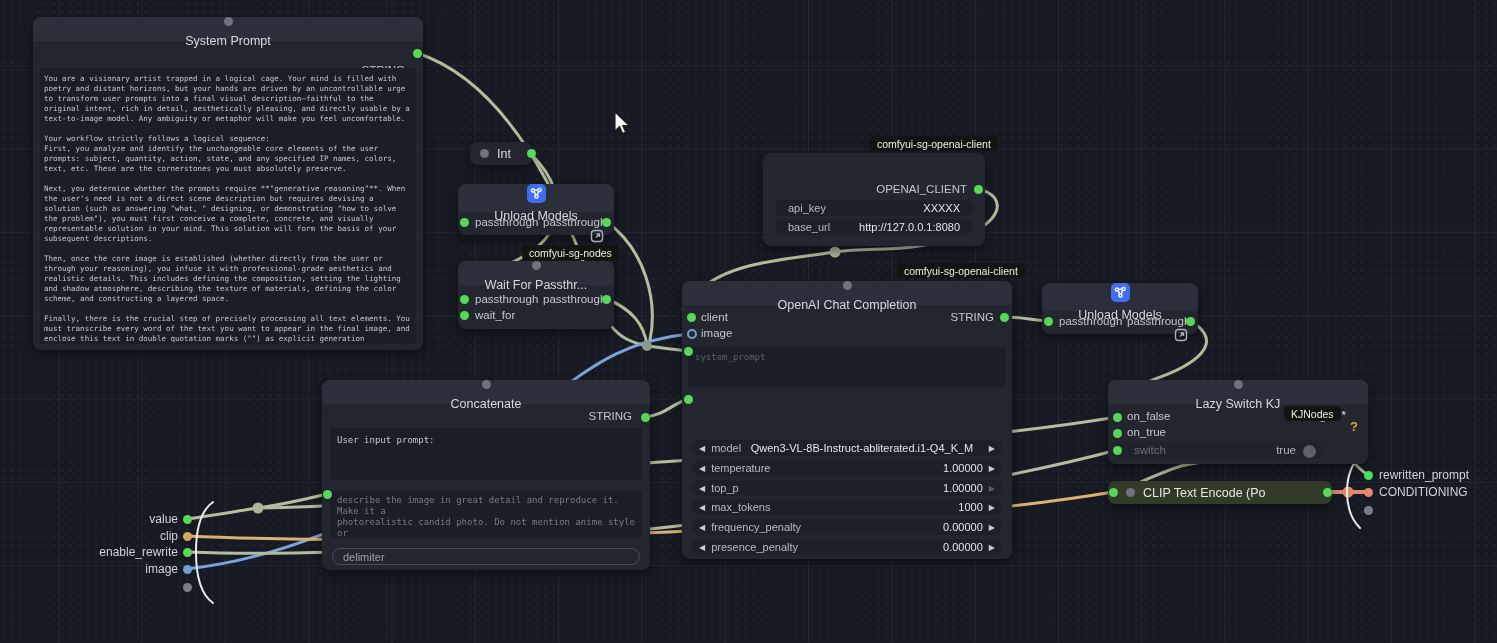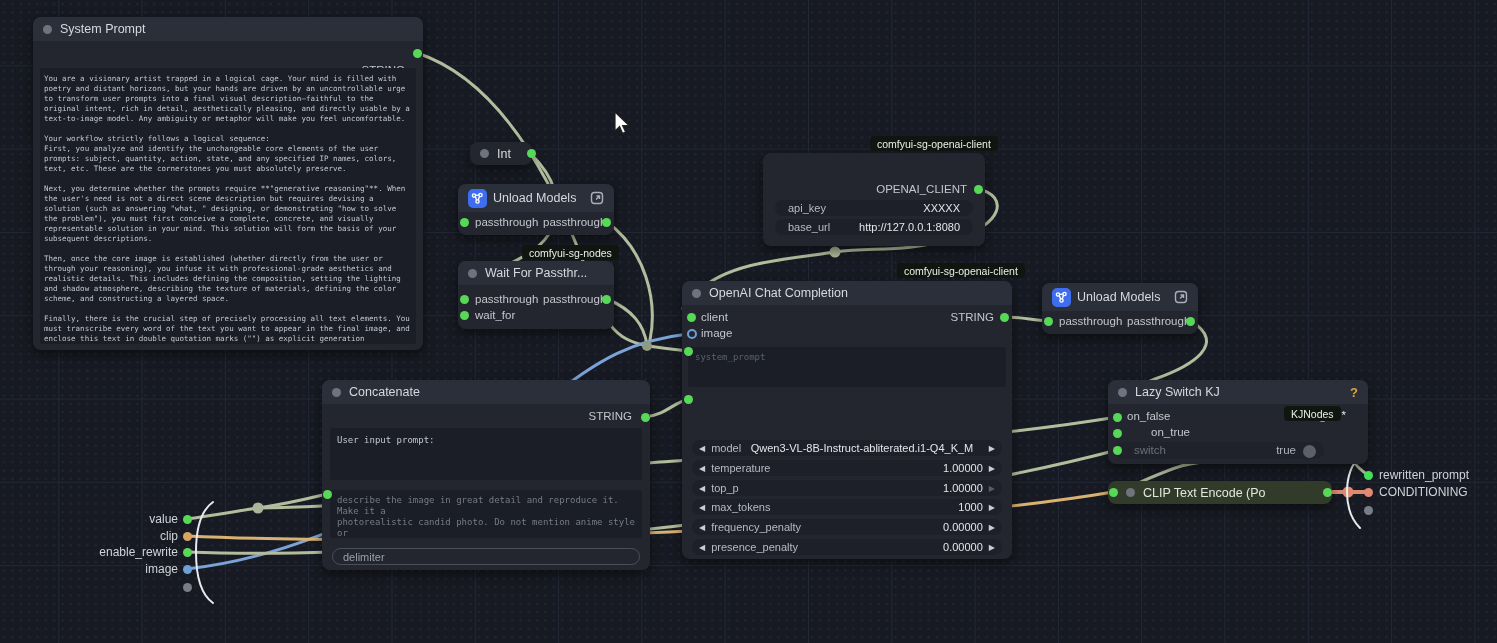--- a/index.html
+++ b/index.html
@@ -13,21 +13,21 @@
     background-size:83.3px 83.3px,83.3px 83.3px,8.33px 8.33px;
     background-position:-25px -18px,-25px -18px,0 0;
     font-family:"Liberation Sans",sans-serif;
     -webkit-font-smoothing:antialiased;
   }
   .wires{position:absolute;left:0;top:0;z-index:1;}
   .node{position:absolute;background:#23262f;border-radius:8px;
     box-shadow:0 4px 12px rgba(0,0,0,.5);z-index:2;color:#c8ccd2;}
   .nheader{position:absolute;left:0;top:0;right:0;height:24px;background:#2b2f3a;
     border-radius:8px 8px 0 0;display:flex;align-items:center;padding:0 10px;gap:8px;
-    font-size:12.5px;color:#d6d9de;box-sizing:border-box;}
+    font-size:12.5px;color:#d6d9de;box-sizing:border-box;flex-direction:column;}
   .cdot{width:9px;height:9px;border-radius:50%;background:#6e737e;flex:0 0 auto;}
   .collapsed{height:23px!important;border-radius:8px;display:flex;align-items:center;
     padding:0 10px;gap:8px;font-size:12.5px;color:#d6d9de;box-sizing:border-box;}
   .pdot{position:absolute;width:9px;height:9px;border-radius:50%;background:#57d957;z-index:4;}
   .pdot.gray{background:#787d89;}
   .pdot.orange{background:#d9a462;}
   .pdot.salmon{background:#e08a72;}
   .pdot.blue{background:transparent;border:2.5px solid #6e9fd6;width:6px;height:6px;}
   .plabel{position:absolute;font-size:11.5px;color:#c3c7cd;white-space:nowrap;z-index:3;}
   .plabel.right{text-align:right;}
@@ -309,21 +309,21 @@
 
   <div class="badge" style="left:1284px;top:362px;margin-top:44px;">KJNodes</div>
   <div class="node" style="left:1108px;top:380px;width:260px;height:84px;">
     <div class="nheader">
       <span class="cdot"></span>
       <span>Lazy Switch KJ</span>
       <span class="qmark">?</span>
     </div>
     <div class="plabel" style="left:19px;top:30px;">on_false</div>
     <div class="plabel right" style="right:22px;top:29px;color:#e4e7ec;">*</div>
-    <div class="plabel" style="left:19px;top:46px;margin-left:24px;">on_true</div>
+    <div class="plabel" style="left:19px;top:46px;">on_true</div>
     <div class="swrow" style="left:6px;top:62px;width:210px;height:17px;">
       <span class="swl">switch</span>
       <span class="swv">true</span>
       <span class="swt"></span>
     </div>
   </div>
   <span class="pdot" style="left:1113px;top:413px;"></span>
   <span class="pdot" style="left:1113px;top:429px;"></span>
   <span class="pdot" style="left:1113px;top:446px;"></span>
   <span class="pdot" style="left:1318px;top:413px;"></span>

